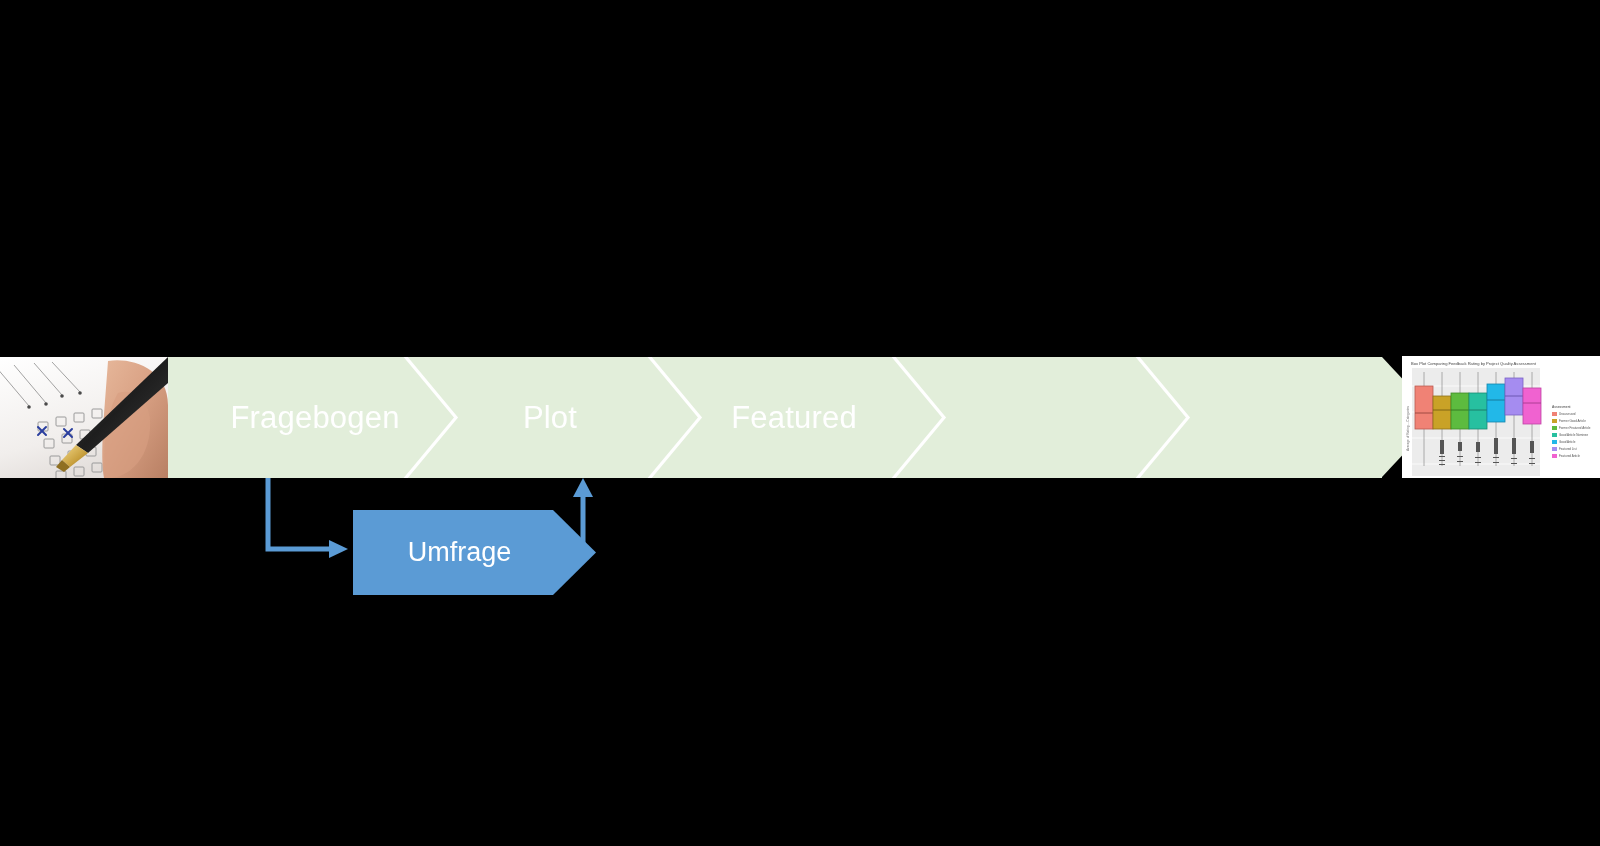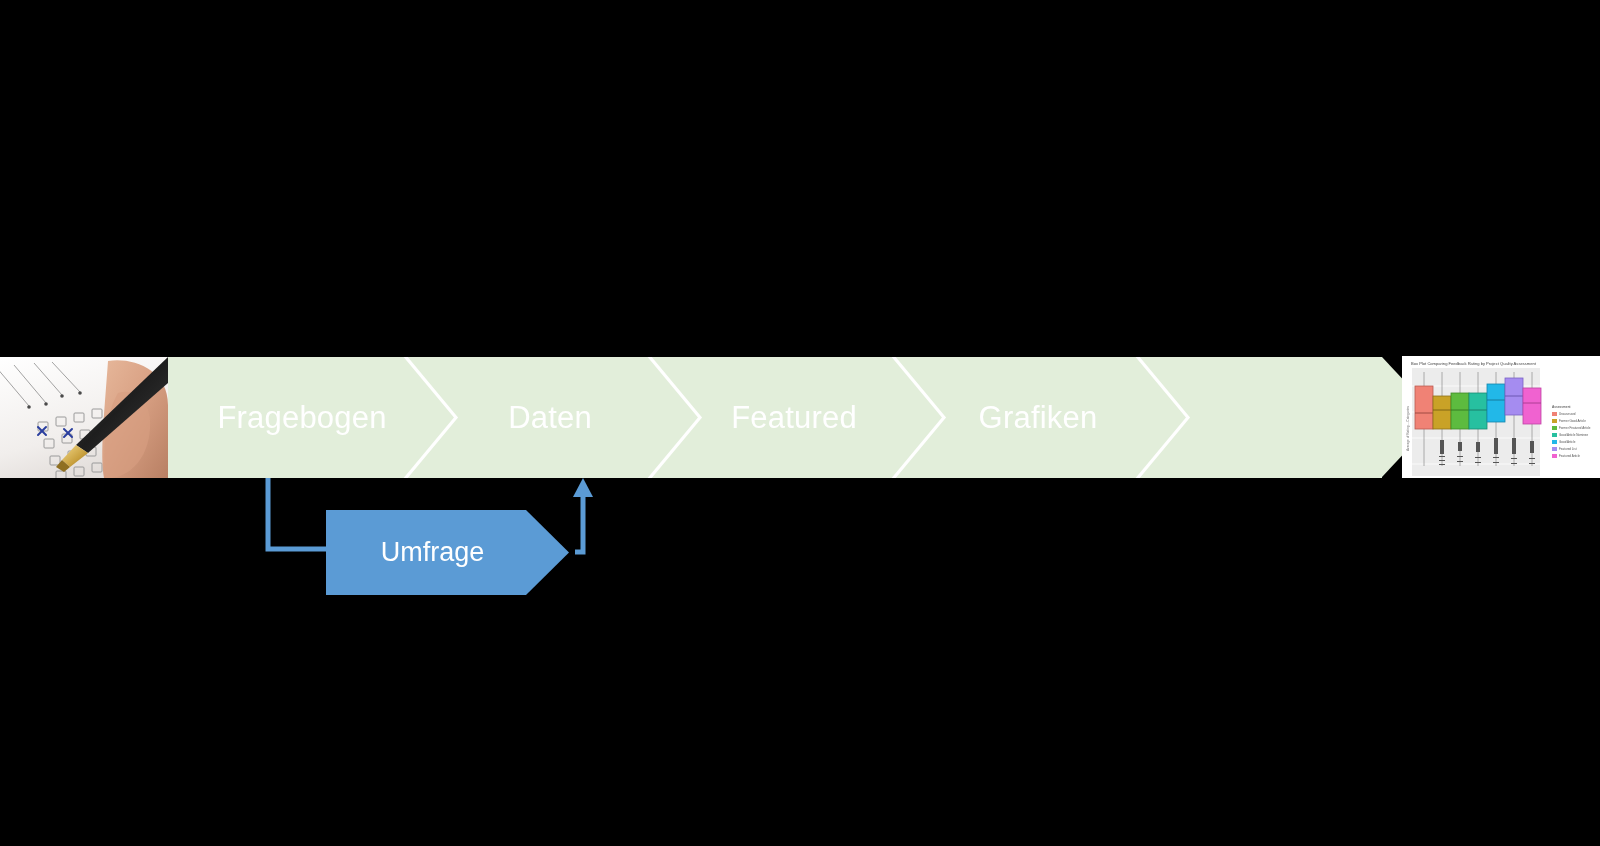--- a/index.html
+++ b/index.html
@@ -45,21 +45,21 @@
 
   
   .chartbox {
     position:absolute; left:1402px; top:356px; width:198px; height:122px;
     background:#ffffff; overflow:hidden;
   }
   .chartbox svg { display:block; }
 
   
   .umfrage {
-    position:absolute; left:326px; top:510px; width:243px; height:85px;padding-left:28px;
+    position:absolute; left:353px; top:510px; width:243px; height:85px;padding-left:28px;
   }
   .umfrage svg { position:absolute; inset:0; }
   .umfrage-text {
     position:absolute; inset:0; left:-30px;
     display:flex; align-items:center; justify-content:center;
     color:#ffffff; font-size:27px; pointer-events:none;
   }
 
   
   .conn { position:absolute; left:0; top:0; width:1600px; height:846px; }
@@ -166,24 +166,23 @@
     <svg width="60" height="121" viewBox="0 0 60 121">
       <polyline points="4,-2 56,60.5 4,123" fill="none" stroke="#ffffff" stroke-width="3.2"></polyline>
     </svg>
   </div>
   <div class="chev" style="left:1132px">
     <svg width="60" height="121" viewBox="0 0 60 121">
       <polyline points="4,-2 56,60.5 4,123" fill="none" stroke="#ffffff" stroke-width="3.2"></polyline>
     </svg>
   </div>
 
-  <div class="step-label" style="left:178px; width:248px">Fragebogen</div>
-  <div class="step-label" style="left:426px; width:248px">Daten</div>
+  <div class="step-label" style="left:191px; width:248px">Fragebogen</div>
+  <div class="step-label" style="left:426px; width:248px">Plot</div>
   <div class="step-label" style="left:670px; width:248px">Featured</div>
-  <div class="step-label" style="left:914px; width:248px">Grafiken</div>
 
   <div class="chartbox">
     <svg width="198" height="122" viewBox="0 0 198 122">
       <rect x="0" y="0" width="198" height="122" fill="#ffffff"></rect>
       <text x="9" y="9" font-family="Liberation Sans, sans-serif" font-size="4.1" fill="#444">Box Plot Comparing Feedback Rating by Project Quality Assessment</text>
 
       <rect x="10" y="12" width="128" height="108" fill="#ececec"></rect>
       <g stroke="#ffffff" stroke-width="0.8">
         <line x1="10" y1="30" x2="138" y2="30"></line>
         <line x1="10" y1="56" x2="138" y2="56"></line>

